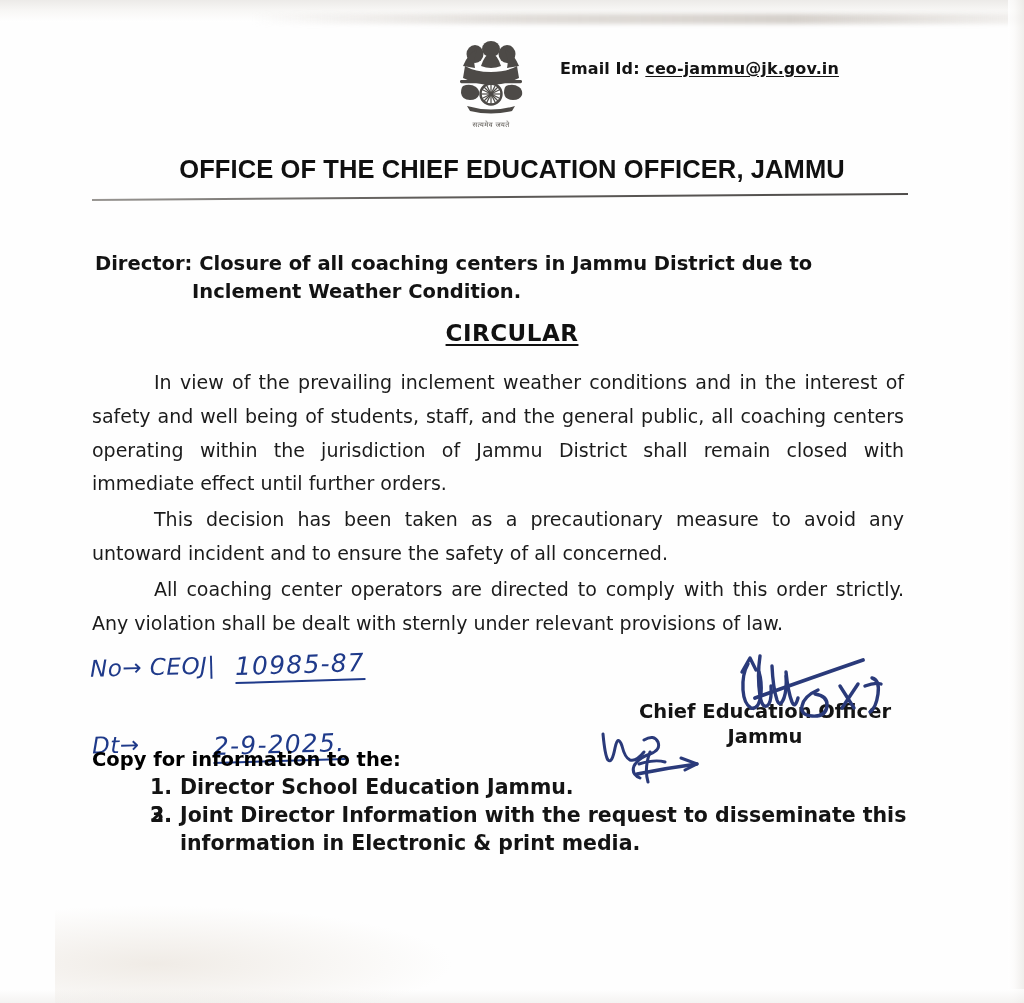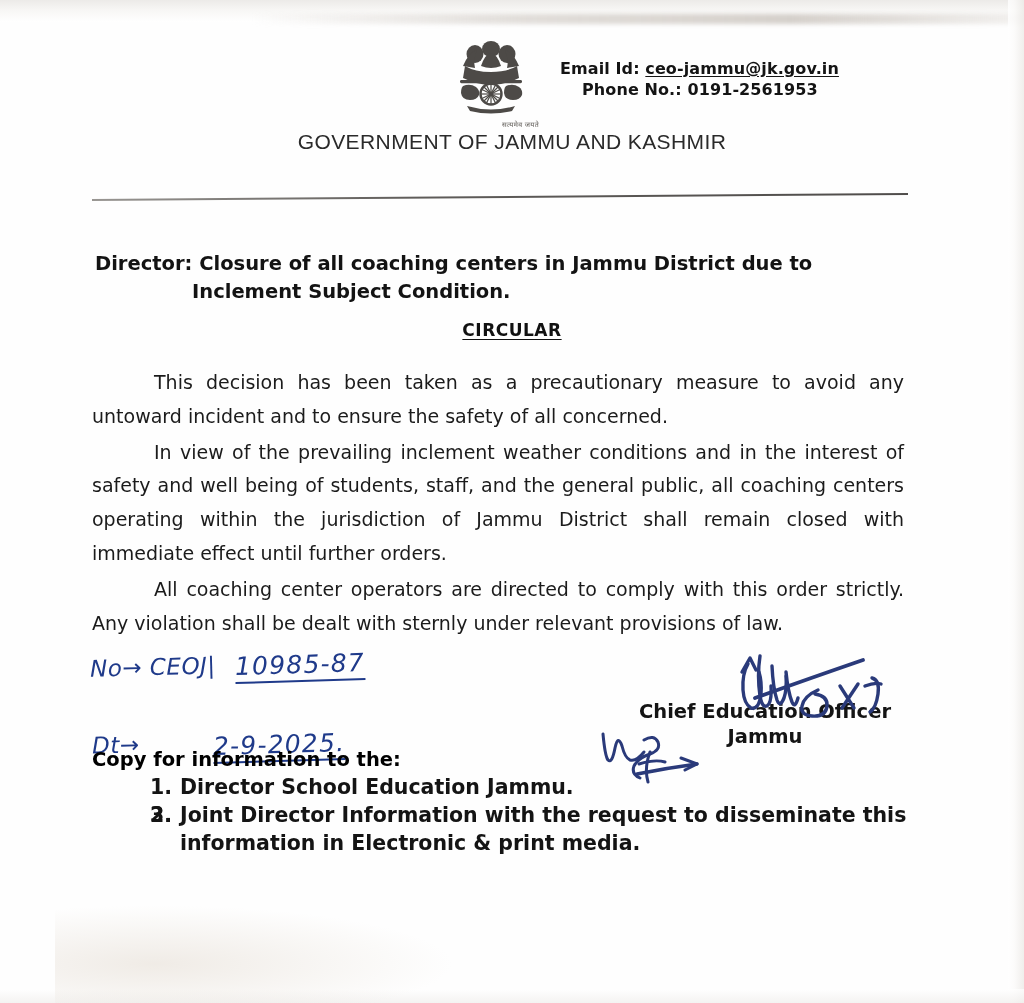--- a/index.html
+++ b/index.html
@@ -57,21 +57,21 @@
   
   .emblem {
     position: absolute;
     left: 443px;
     top: 36px;
     width: 96px;
     height: 98px;
   }
   .emblem svg { display: block; }
   .emblem .motto {
-    text-align: right;
+    text-align: center;
     font-size: 7px;
     color: #5a5651;
     letter-spacing: .3px;
     margin-top: -2px;
     font-family: "DejaVu Sans", sans-serif;
   }
 
   .contact {
     position: absolute;
     left: 560px;
@@ -143,21 +143,21 @@
   }
 
   .circular {
     position: absolute;
     top: 320px;
     left: 0;
     width: 1024px;
     text-align: center;
   }
   .circular span {
-    font-size: 17px;
+    font-size: 23px;
     font-weight: bold;
     color: #111;
     text-decoration: underline;
     text-underline-offset: 3px;
     letter-spacing: .5px;
     font-family: "DejaVu Sans", sans-serif;
   }
 
   
   .body-block {
@@ -324,40 +324,36 @@
       </g>
     </svg>
     <div class="motto">सत्यमेव जयते</div>
   </div>
 
   <div class="contact">
     <div class="line1">
       <span>Email Id:</span>
       <span class="email-link">ceo-jammu@jk.gov.in</span>
     </div>
-    <div class="line2">
-      <span>Phone No.:</span>
-      <span>0191-2561953</span>
-    </div>
-  </div>
-
-  <div class="gov-line">GOVERNMENT OF JAMMU AND KASHMIR</div>
+  </div>
+
+  <div class="office-line">OFFICE OF THE CHIEF EDUCATION OFFICER, JAMMU</div>
   <div class="rule"></div>
 
   <div class="subject">
-    <span class="sub-body"><span>Director:</span> <span>Closure of all coaching centers in Jammu District due to Inclement Subject Condition.</span></span>
+    <span class="sub-body"><span>Director:</span> <span>Closure of all coaching centers in Jammu District due to Inclement Weather Condition.</span></span>
   </div>
 
   <div class="circular">
     <span>CIRCULAR</span>
   </div>
 
   <div class="body-block">
+    <p class="para">In view of the prevailing inclement weather conditions and in the interest of safety and well being of students, staff, and the general public, all coaching centers operating within the jurisdiction of Jammu District shall remain closed with immediate effect until further orders.</p>
     <p class="para">This decision has been taken as a precautionary measure to avoid any untoward incident and to ensure the safety of all concerned.</p>
-    <p class="para">In view of the prevailing inclement weather conditions and in the interest of safety and well being of students, staff, and the general public, all coaching centers operating within the jurisdiction of Jammu District shall remain closed with immediate effect until further orders.</p>
     <p class="para">All coaching center operators are directed to comply with this order strictly. Any violation shall be dealt with sternly under relevant provisions of law.</p>
   </div>
 
   <div class="ref-block">
     <div class="ref-row">
       <span class="hand-label" id="ref-no-label">No→ CEOJ|</span>
       <span class="hand-value" id="ref-no-value">10985-87</span>
     </div>
     <div class="ref-row">
       <span class="hand-label" id="ref-dt-label">Dt→</span>

